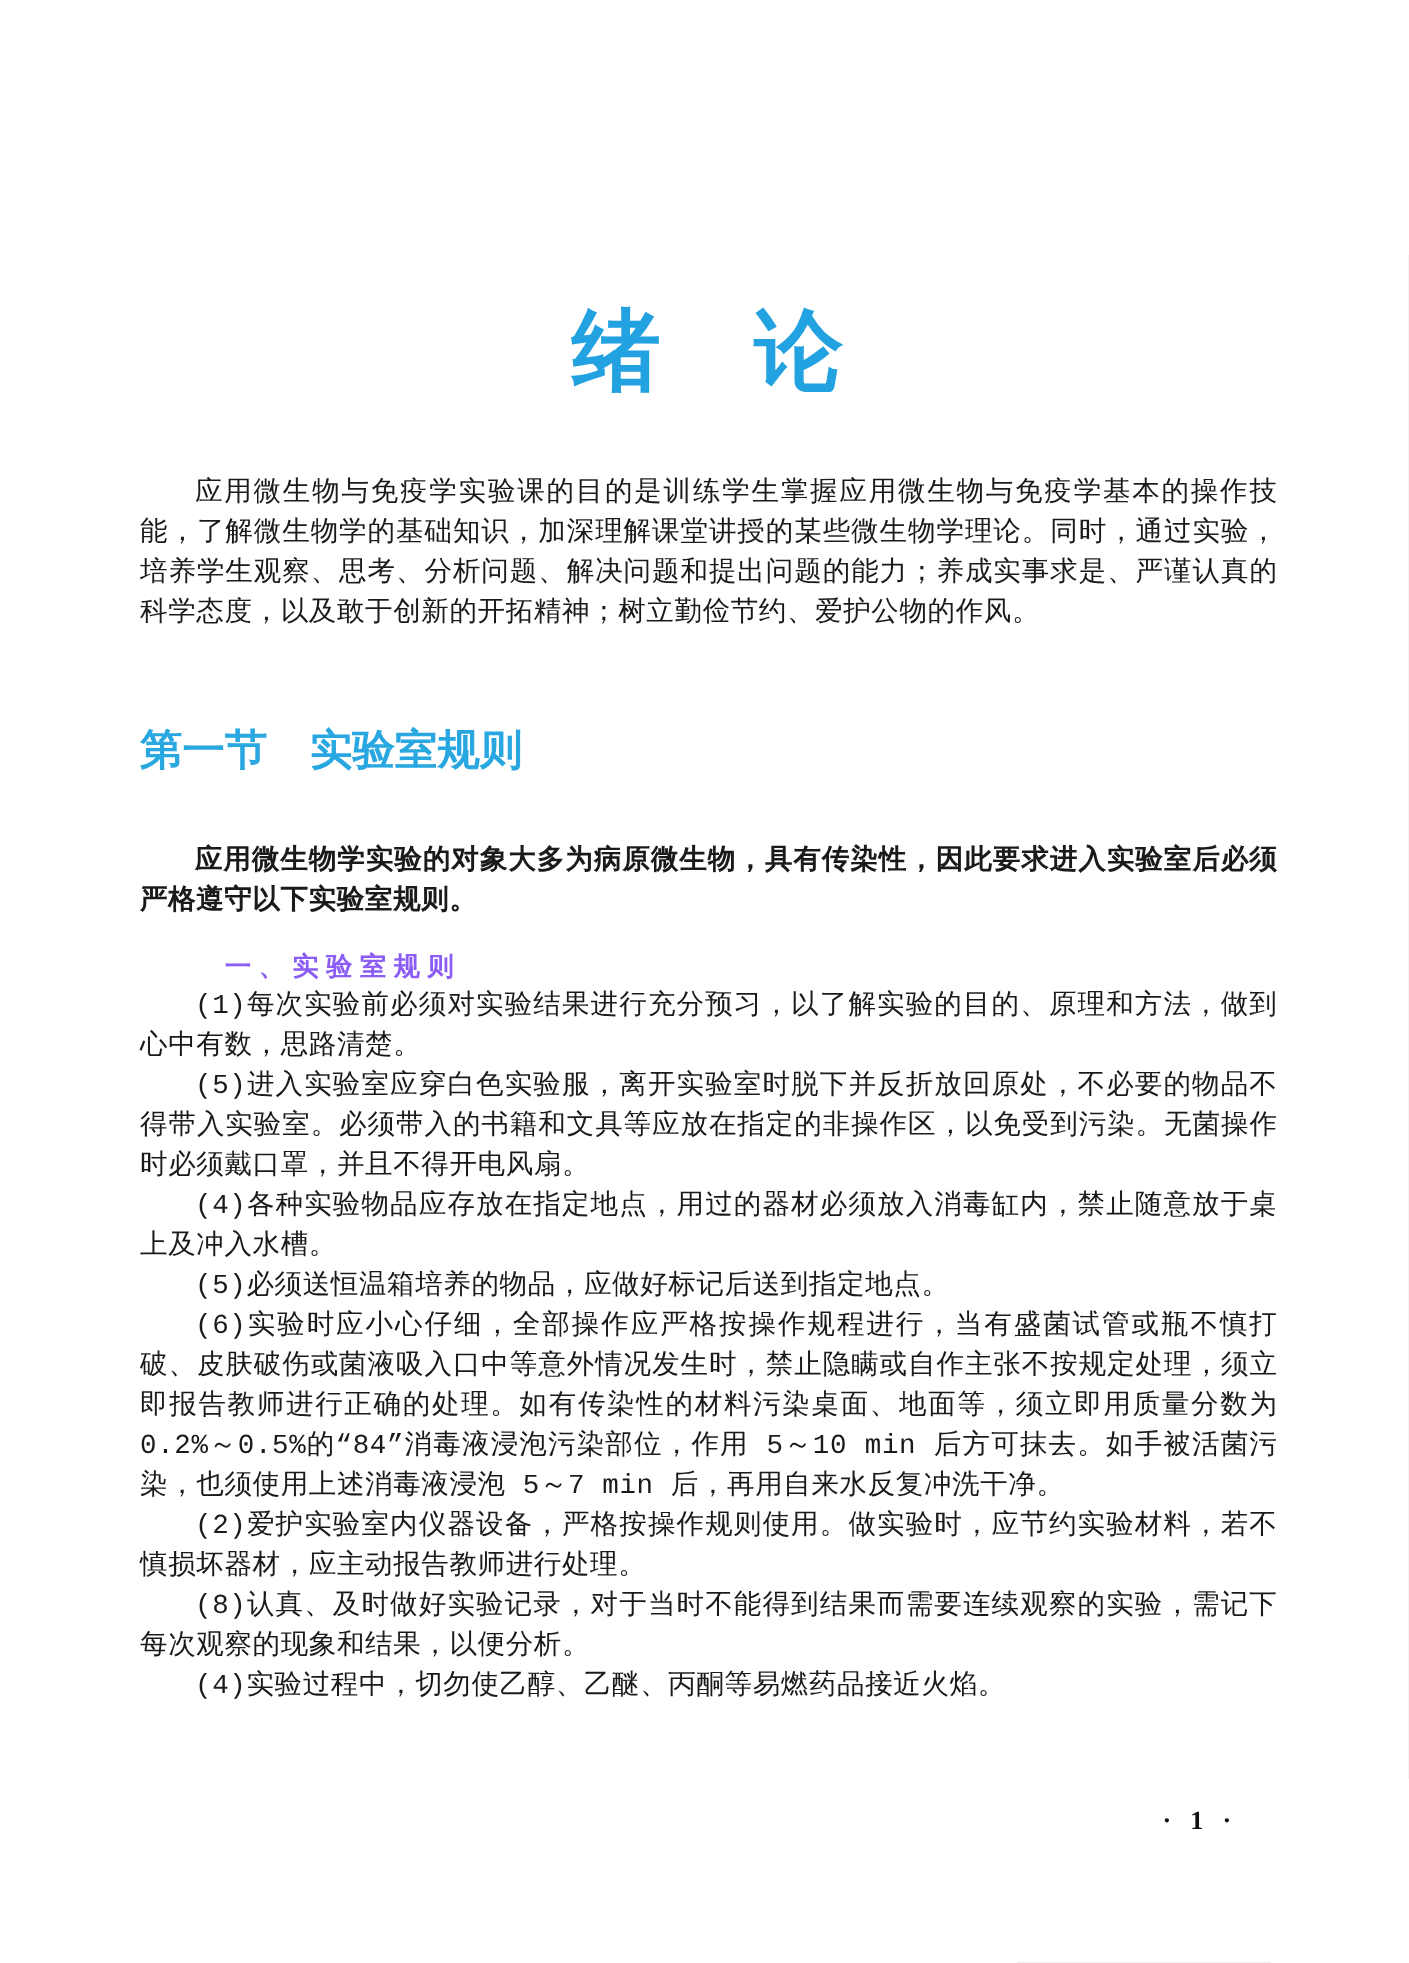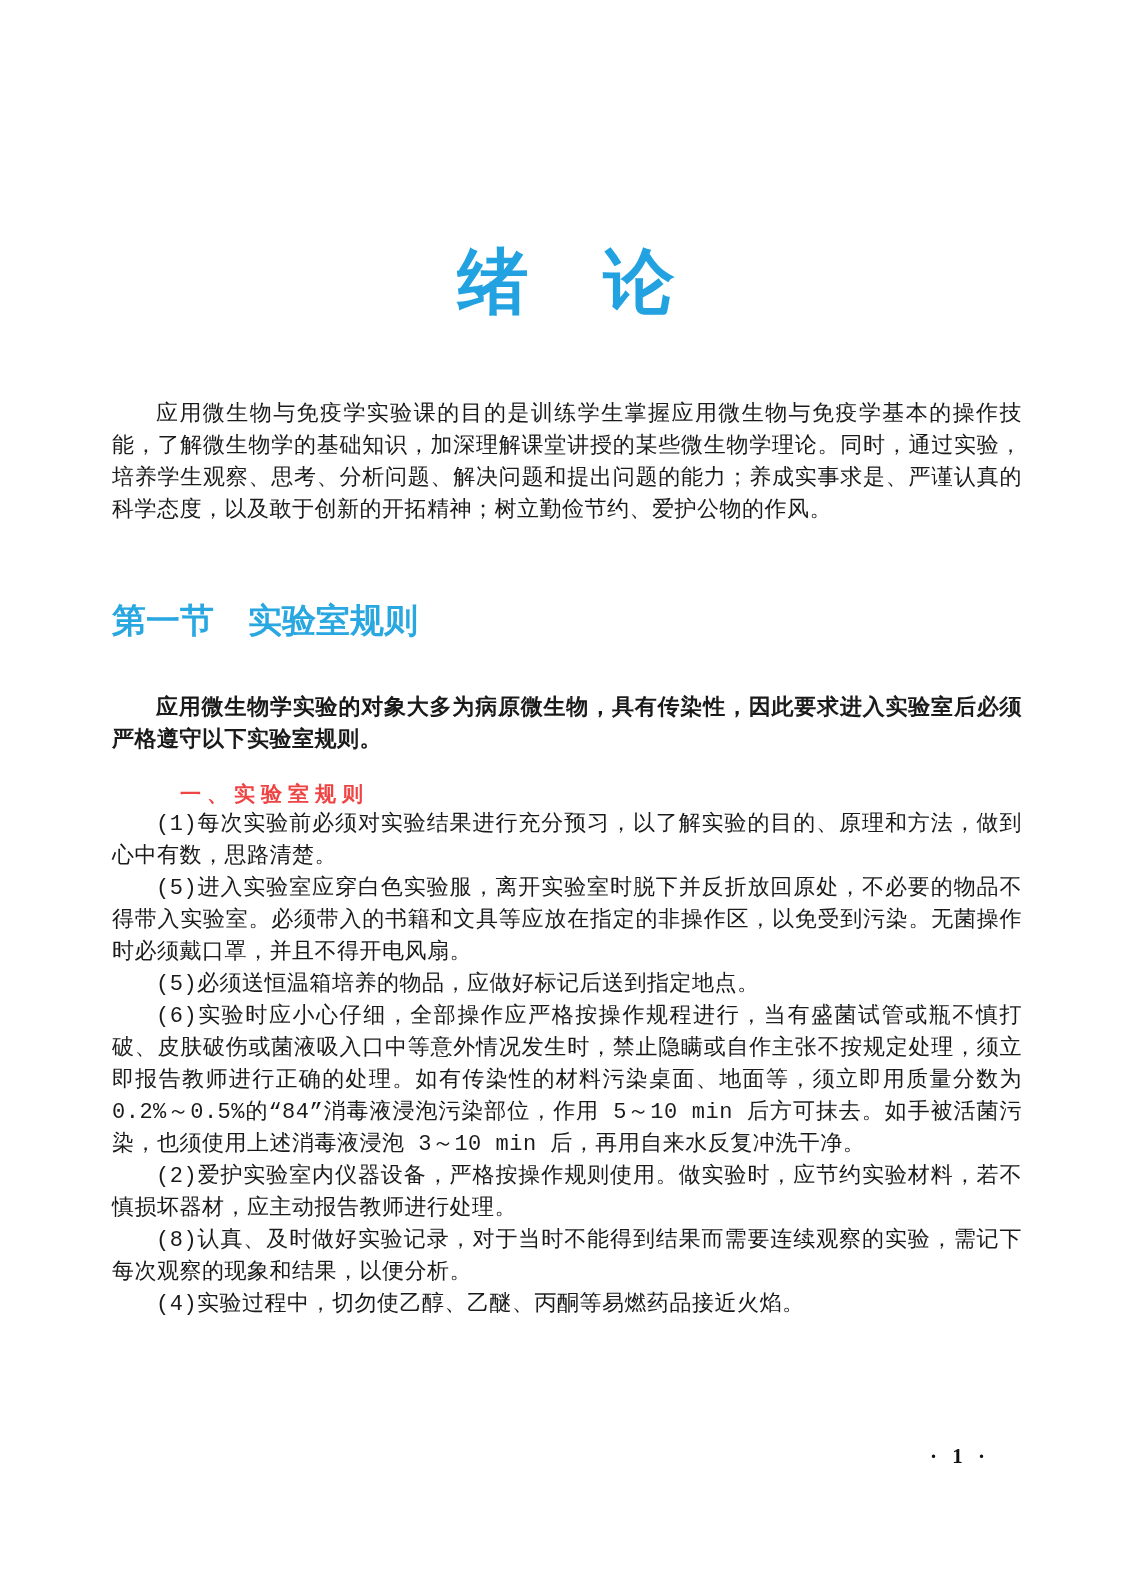--- a/index.html
+++ b/index.html
@@ -34,40 +34,40 @@
   }
   .body-text {
     margin: 0;
     font-size: 22px;
     line-height: 32px;
     text-align: justify;
     text-indent: 2em;
     letter-spacing: 0.5px;
   }
   .intro-paragraph {
-    margin-top: 80px;
+    margin-top: 60px;
   }
   .section-heading {
     margin-top: 72px;
     font-size: 34px;
     line-height: 46px;
     font-weight: bold;
     color: #29a7e1;
     font-family: "Liberation Sans", "DejaVu Sans", sans-serif;
   }
   .lead-paragraph {
     margin-top: 48px;
     font-weight: bold;
   }
   .subsection-heading {
     margin: 24px 0 0 68px;
     font-size: 21px;
     line-height: 30px;
     font-weight: bold;
-    color: #ef4444;
+    color: #8b5cf6;
     letter-spacing: 6px;
     font-family: "Liberation Sans", "DejaVu Sans", sans-serif;
   }
   .rules {
     font-family: Liberation Mono, monospace;
   }
   .page-number {
     position: absolute;
     top: 1444px;
     right: 137px;
@@ -89,22 +89,23 @@
 
     <div class="section-heading">第一节　实验室规则</div>
 
     <p class="body-text lead-paragraph">应用微生物学实验的对象大多为病原微生物，具有传染性，因此要求进入实验室后必须严格遵守以下实验室规则。</p>
 
     <div class="subsection-heading">一、实验室规则</div>
 
     <div class="rules">
       <p class="body-text">(1)每次实验前必须对实验结果进行充分预习，以了解实验的目的、原理和方法，做到心中有数，思路清楚。</p>
       <p class="body-text">(5)进入实验室应穿白色实验服，离开实验室时脱下并反折放回原处，不必要的物品不得带入实验室。必须带入的书籍和文具等应放在指定的非操作区，以免受到污染。无菌操作时必须戴口罩，并且不得开电风扇。</p>
+      <p class="body-text">(4)各种实验物品应存放在指定地点，用过的器材必须放入消毒缸内，禁止随意放于桌上及冲入水槽。</p>
       <p class="body-text">(5)必须送恒温箱培养的物品，应做好标记后送到指定地点。</p>
-      <p class="body-text">(6)实验时应小心仔细，全部操作应严格按操作规程进行，当有盛菌试管或瓶不慎打破、皮肤破伤或菌液吸入口中等意外情况发生时，禁止隐瞒或自作主张不按规定处理，须立即报告教师进行正确的处理。如有传染性的材料污染桌面、地面等，须立即用质量分数为 0.2%～0.5%的“84”消毒液浸泡污染部位，作用 5～10 min 后方可抹去。如手被活菌污染，也须使用上述消毒液浸泡 3～10 min 后，再用自来水反复冲洗干净。</p>
+      <p class="body-text">(6)实验时应小心仔细，全部操作应严格按操作规程进行，当有盛菌试管或瓶不慎打破、皮肤破伤或菌液吸入口中等意外情况发生时，禁止隐瞒或自作主张不按规定处理，须立即报告教师进行正确的处理。如有传染性的材料污染桌面、地面等，须立即用质量分数为 0.2%～0.5%的“84”消毒液浸泡污染部位，作用 5～10 min 后方可抹去。如手被活菌污染，也须使用上述消毒液浸泡 5～7 min 后，再用自来水反复冲洗干净。</p>
       <p class="body-text">(2)爱护实验室内仪器设备，严格按操作规则使用。做实验时，应节约实验材料，若不慎损坏器材，应主动报告教师进行处理。</p>
       <p class="body-text">(8)认真、及时做好实验记录，对于当时不能得到结果而需要连续观察的实验，需记下每次观察的现象和结果，以便分析。</p>
       <p class="body-text">(4)实验过程中，切勿使乙醇、乙醚、丙酮等易燃药品接近火焰。</p>
     </div>
 
   </div>
 
   <div class="page-number">· 1 ·</div>
 </div>
 

